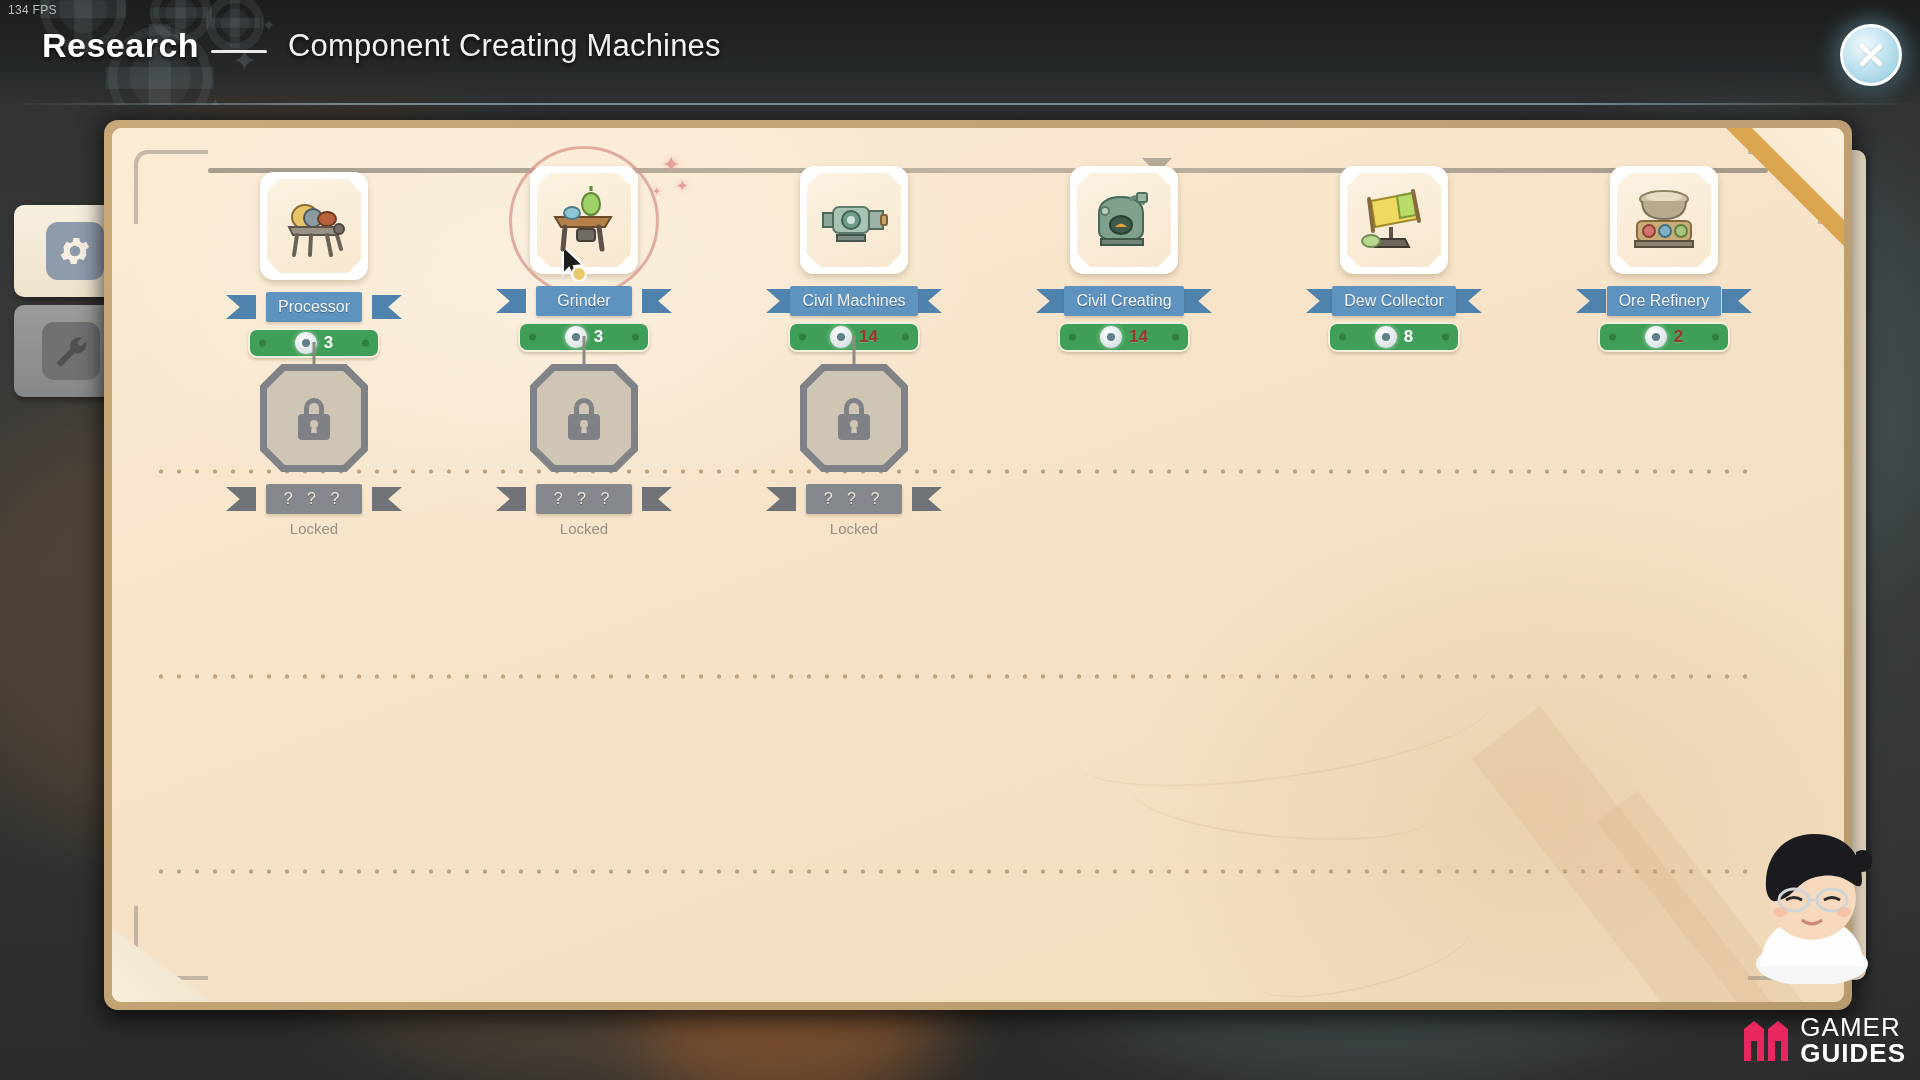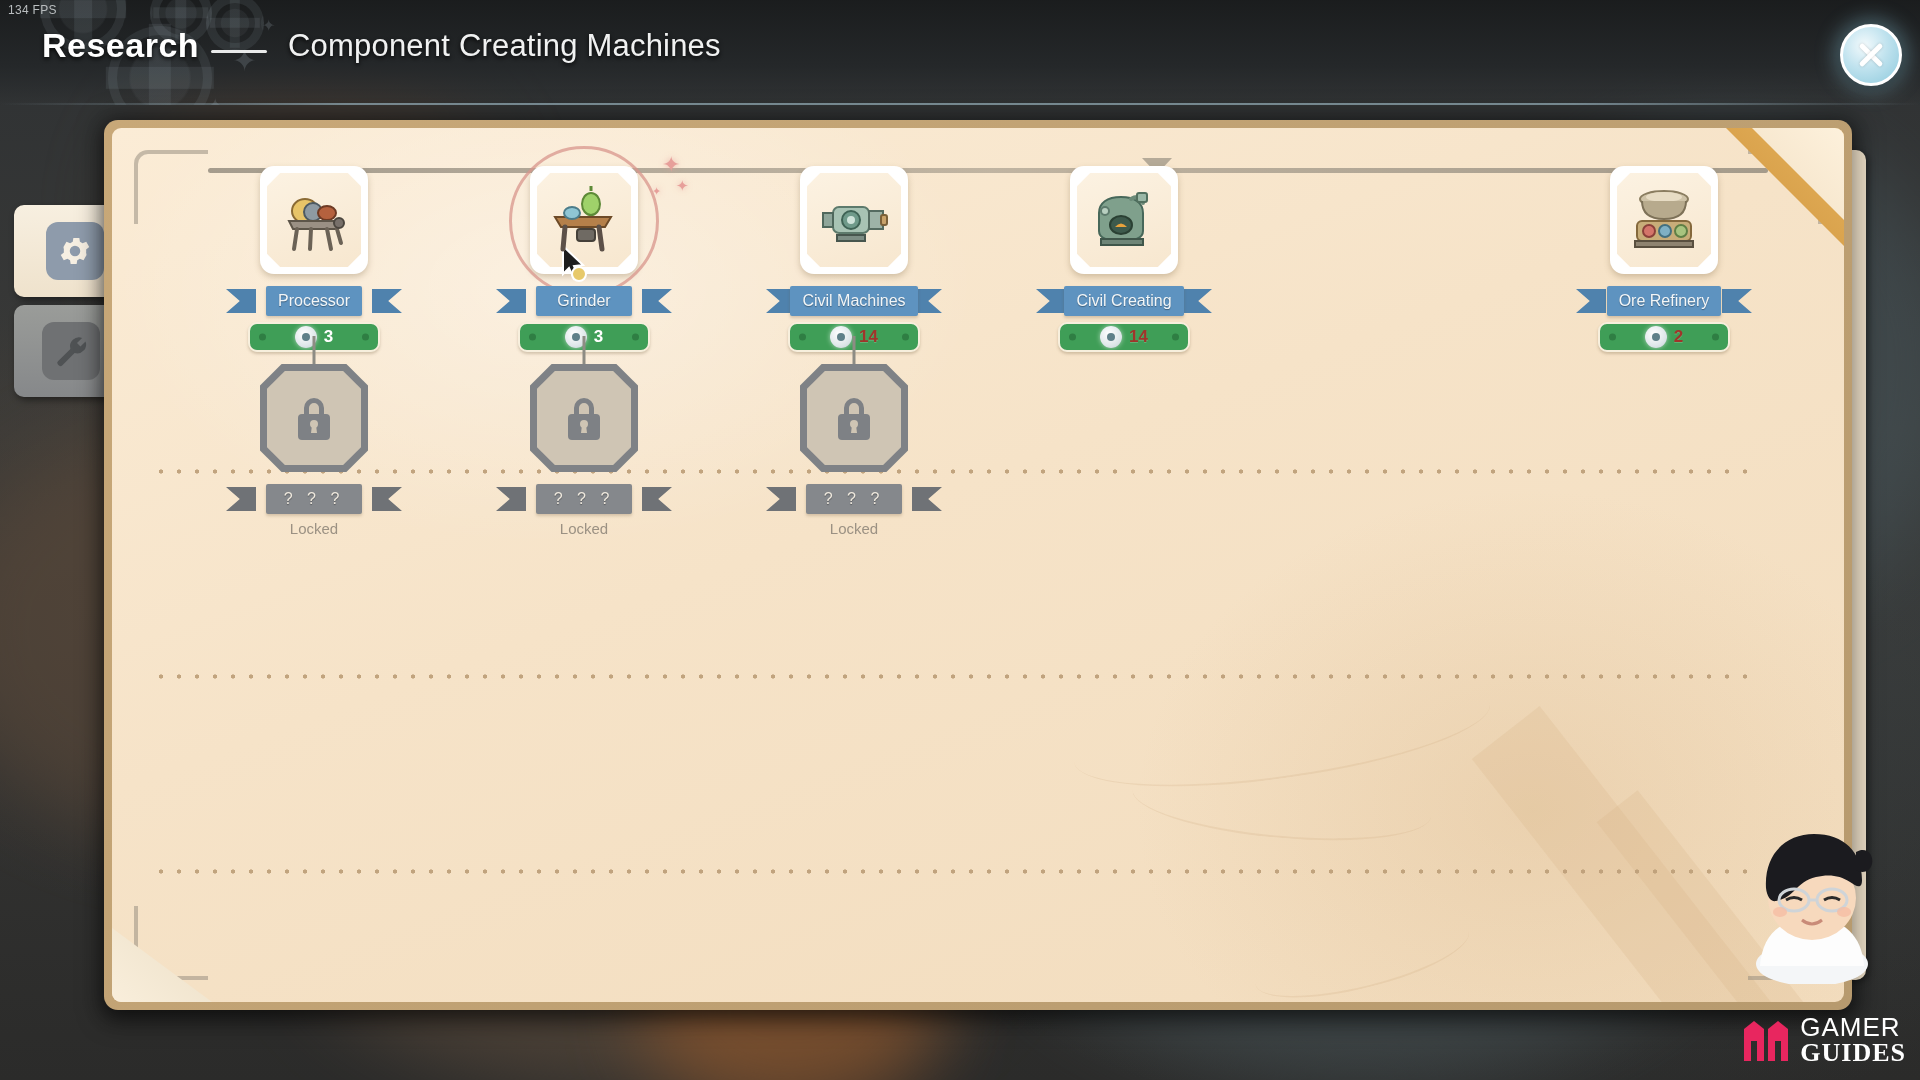--- a/index.html
+++ b/index.html
@@ -383,21 +383,21 @@
   #wm-char {
     position:absolute; right:34px; bottom:96px; width:150px; height:170px;
   }
   #wm-bar {
     position:absolute; right:14px; bottom:14px;
     display:flex; align-items:center; gap:8px;
   }
   #wm-logo { width:52px; height:46px; }
   #wm-text { display:flex; flex-direction:column; line-height:1; }
   .wm-l1 { font-size:26px; font-weight:normal; color:#ffffff; letter-spacing:1px; }
-  .wm-l2 { font-size:26px; font-weight:bold; color:#ffffff; letter-spacing:1px;font-family:Liberation Serif, serif; }
+  .wm-l2 { font-size:26px; font-weight:bold; color:#ffffff; letter-spacing:1px; }
 </style>
 </head>
 <body>
 
 <div id="stage">
 
   <div class="bg-blob bg-b1"></div>
   <div class="bg-blob bg-b2"></div>
   <div class="bg-blob bg-b3"></div>
   <div class="bg-blob bg-b4"></div>
@@ -466,21 +466,21 @@
 
       <div id="dogear-tr"></div>
       <div id="dogear-tr2"></div>
       <div id="dogear-bl"></div>
 
       <div class="divider dv1"></div>
       <div class="divider dv2"></div>
       <div class="divider dv3"></div>
 
       <div id="grid">
-          <div class="node-col" style="left: 112px; top: 38px; text-align: center;">
+          <div class="node-col" style="left: 112px; top: 44px; text-align: center;">
             <div class="node-frame">
               <div class="node-art"><svg viewBox="0 0 74 74">
     <ellipse cx="28" cy="28" rx="13" ry="12" fill="#e8c468" stroke="#8a6a34" stroke-width="2"></ellipse>
     <ellipse cx="36" cy="29" rx="9" ry="9" fill="#8e9aa2" stroke="#4e5a62" stroke-width="2"></ellipse>
     <ellipse cx="50" cy="30" rx="9" ry="7" fill="#b5613e" stroke="#6e3a24" stroke-width="2"></ellipse>
     <path d="M12 38h52l-4 8H16z" fill="#9a9084" stroke="#5d5549" stroke-width="2"></path>
     <path d="M20 46l-3 20M34 46l-1 20M50 46l4 20M60 46l4 14" stroke="#6b6256" stroke-width="4" stroke-linecap="round"></path>
     <circle cx="62" cy="40" r="5" fill="#77706a" stroke="#4b463f" stroke-width="2"></circle>
   </svg></div>
             </div>
@@ -571,20 +571,43 @@
               <div class="ribbon-tail-r"></div>
               <div class="ribbon-body">
                 <span class="ribbon-text">Civil Creating</span>
               </div>
             </div>
             <div class="cost-pill">
               <span class="cost-disc"></span>
               <span class="cost-num unaffordable">14</span>
             </div>
           </div>
+          <div class="node-col" style="left: 1192px; top: 38px;">
+            <div class="node-frame">
+              <div class="node-art"><svg viewBox="0 0 74 74">
+    <path d="M14 18l42-8 4 26-42 8z" fill="#efd95e" stroke="#9c8a2e" stroke-width="2"></path>
+    <path d="M40 13l16-3 3 22-16 3z" fill="#b8dc6a" stroke="#7d9a3a" stroke-width="2"></path>
+    <path d="M12 16l4 32M56 8l6 30" stroke="#8a6a3c" stroke-width="4" stroke-linecap="round"></path>
+    <path d="M34 44v12" stroke="#5c5248" stroke-width="4"></path>
+    <path d="M22 56h26l4 8H18z" fill="#6e665c" stroke="#403a33" stroke-width="2"></path>
+    <ellipse cx="14" cy="58" rx="9" ry="6" fill="#b9d98f" stroke="#6f8c4f" stroke-width="2"></ellipse>
+  </svg></div>
+            </div>
+            <div class="ribbon">
+              <div class="ribbon-tail-l"></div>
+              <div class="ribbon-tail-r"></div>
+              <div class="ribbon-body">
+                <span class="ribbon-text">Dew Collector</span>
+              </div>
+            </div>
+            <div class="cost-pill">
+              <span class="cost-disc"></span>
+              <span class="cost-num">8</span>
+            </div>
+          </div>
           <div class="node-col" style="left: 1462px; top: 38px;">
             <div class="node-frame">
               <div class="node-art"><svg viewBox="0 0 74 74">
     <ellipse cx="37" cy="16" rx="24" ry="8" fill="#cfc3a8" stroke="#8a7d60" stroke-width="2"></ellipse>
     <ellipse cx="37" cy="14" rx="18" ry="5" fill="#e7dcc4"></ellipse>
     <path d="M15 18c0 12 8 18 22 18s22-6 22-18" fill="#b7aa8d" stroke="#7d7158" stroke-width="2"></path>
     <rect x="10" y="38" width="54" height="20" rx="5" fill="#c8ad79" stroke="#84683c" stroke-width="2"></rect>
     <circle cx="22" cy="48" r="6" fill="#d4746a" stroke="#8b403a" stroke-width="2"></circle>
     <circle cx="38" cy="48" r="6" fill="#7fb0c4" stroke="#44707f" stroke-width="2"></circle>
     <circle cx="54" cy="48" r="6" fill="#a8c47f" stroke="#5f7f45" stroke-width="2"></circle>

